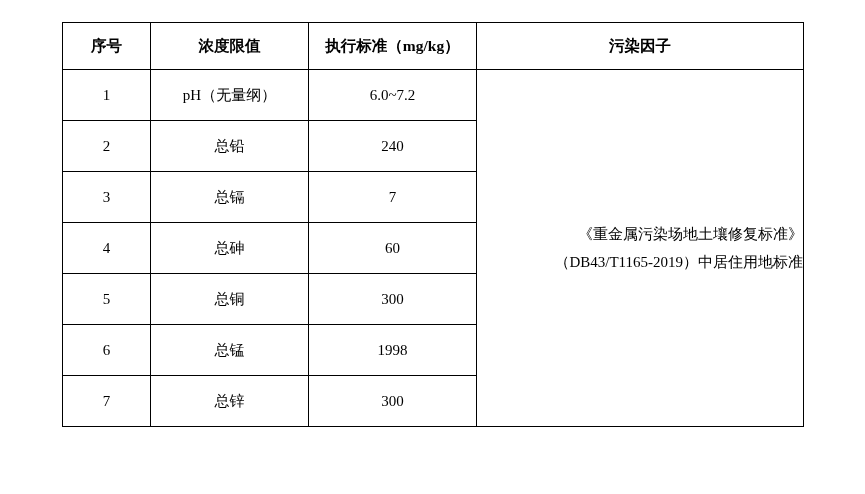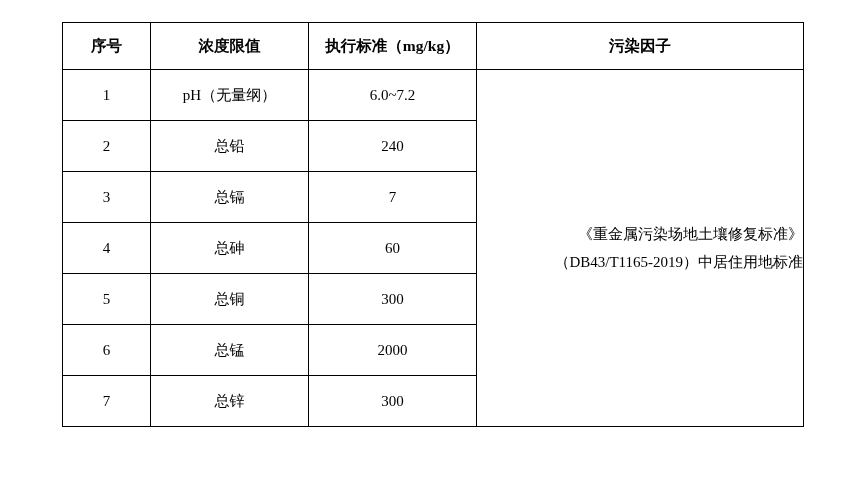--- a/index.html
+++ b/index.html
@@ -117,21 +117,21 @@
           <td>60</td>
         </tr>
         <tr>
           <td>5</td>
           <td>总铜</td>
           <td>300</td>
         </tr>
         <tr>
           <td>6</td>
           <td>总锰</td>
-          <td>2000</td>
+          <td>1998</td>
         </tr>
         <tr>
           <td>7</td>
           <td>总锌</td>
           <td>300</td>
         </tr>
       </tbody>
     </table>
   </div>
 

